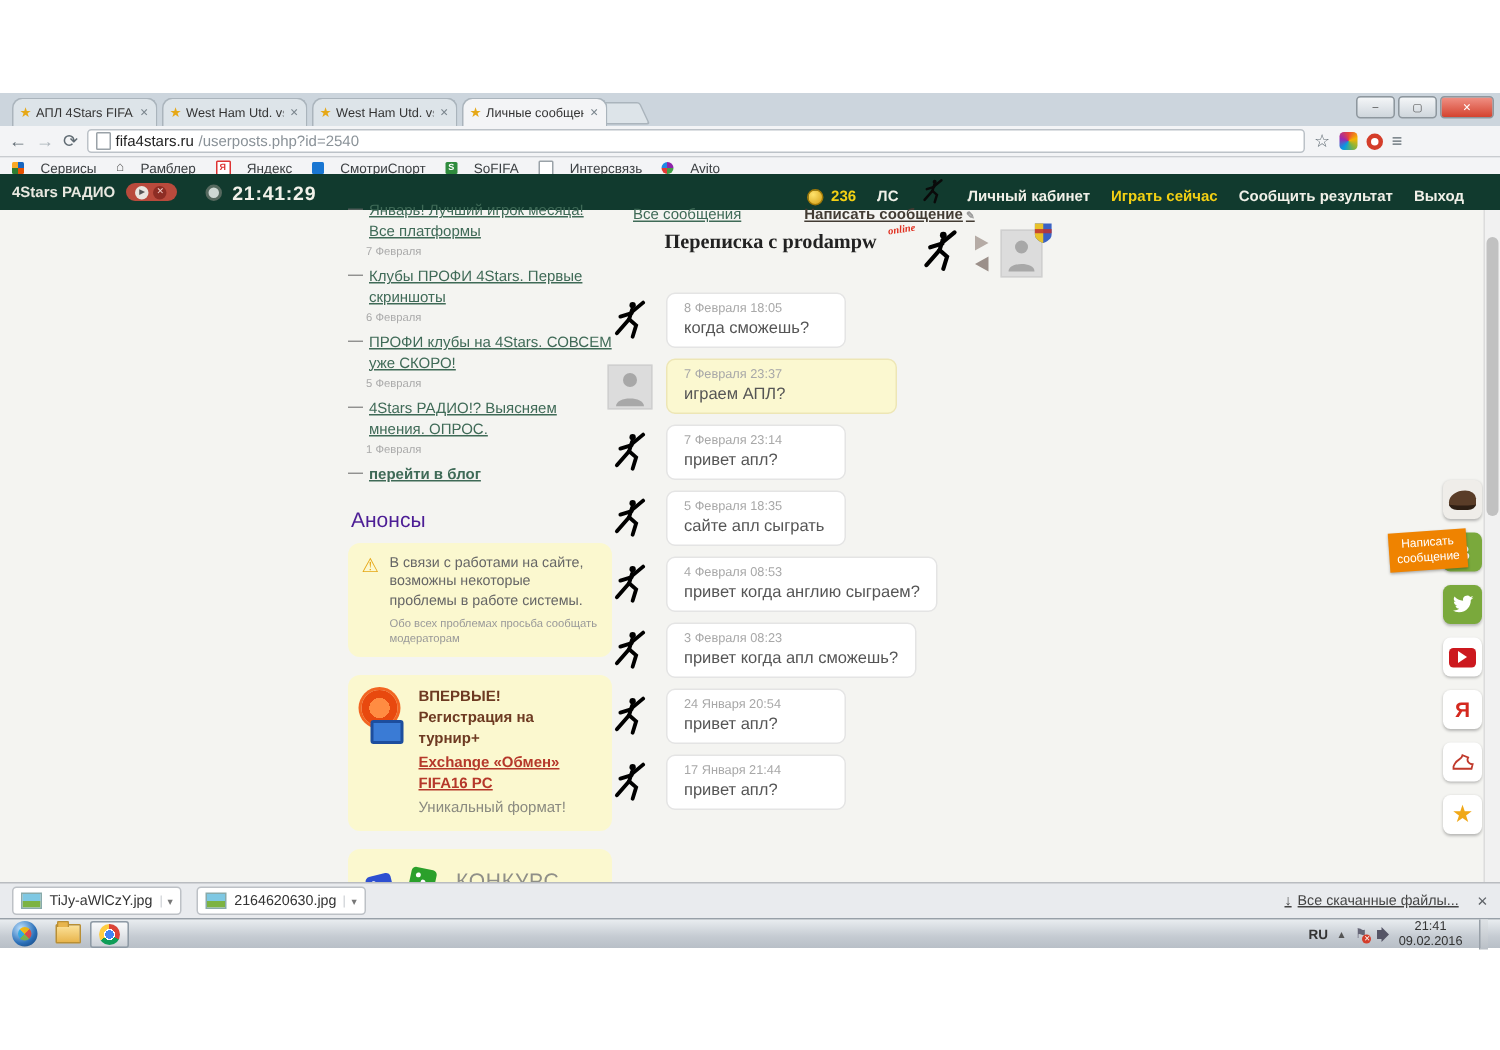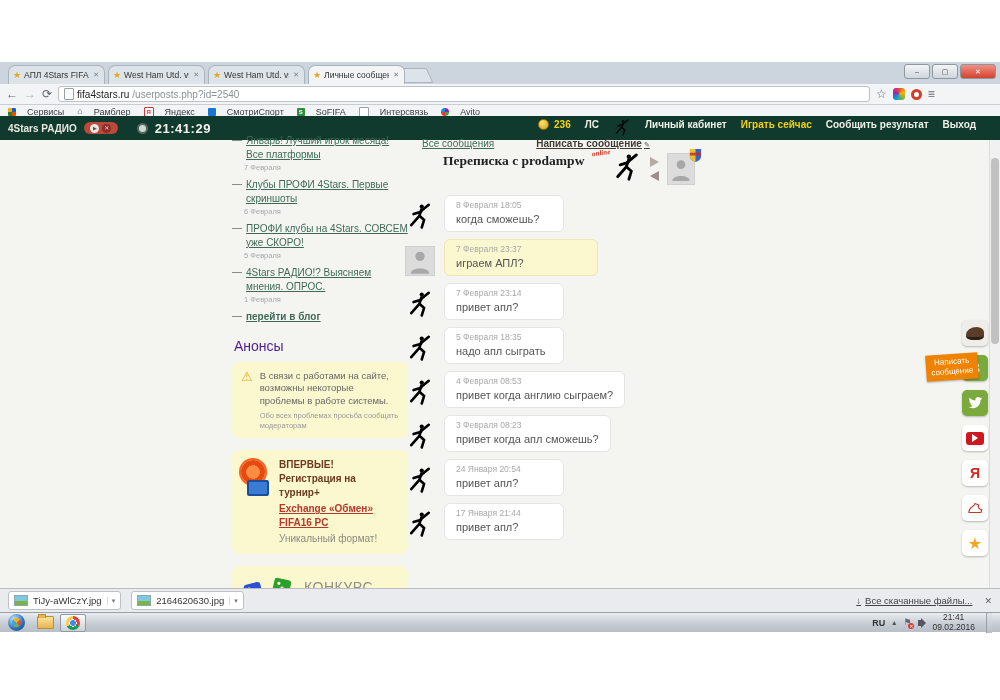--- a/index.html
+++ b/index.html
@@ -41,21 +41,21 @@
   
   .site{position:absolute;left:0;top:116px;width:1000px;height:472px;background:#f4f4f1;overflow:hidden;}
   .green-hdr{position:absolute;left:0;top:0;width:1000px;height:24px;background:#113a2e;display:flex;align-items:center;justify-content:space-between;padding:0 24px 0 8px;box-sizing:border-box;}
   .gh-left{display:flex;align-items:center;gap:7px;}
   .brand{color:#e8e8e0;font-size:10px;font-weight:bold;white-space:nowrap;}
   .radio-pill{width:34px;height:12px;background:#b94a3c;border-radius:7px;display:flex;align-items:center;justify-content:center;gap:3px;}
   .rp-play{width:9px;height:9px;border-radius:50%;background:#e9e5df;color:#555;font-size:5px;display:flex;align-items:center;justify-content:center;line-height:1;}
   .rp-x{width:9px;height:9px;border-radius:50%;background:#8d2d24;color:#f3cdc8;font-size:6px;display:flex;align-items:center;justify-content:center;line-height:1;}
   .clk{width:11px;height:11px;border-radius:50%;background:#cfd8d4;border:2px solid #56695f;box-sizing:border-box;margin-left:12px;}
   .clock-txt{color:#f2f2ea;font-size:13px;font-weight:bold;letter-spacing:.5px;}
-  .gh-right{display:flex;align-items:flex-start;gap:14px;}
+  .gh-right{display:flex;align-items:flex-end;gap:14px;}
   .coin{width:9px;height:9px;border-radius:50%;background:radial-gradient(circle at 35% 30%,#ffe36b,#d4a017);border:1px solid #a07908;}
   .coins{color:#f3d014;font-size:10px;font-weight:bold;margin-left:-9px;}
   .gh-link{color:#f0f0e8;font-size:10px;font-weight:bold;white-space:nowrap;}
   .gh-link.yellow{color:#f3d014;}
   .jm-mini svg{width:18px;height:18px;display:block;}
 
   
   .sidebar{position:absolute;left:232px;top:18px;width:176px;}
   .news-item{margin-bottom:6px;}
   .news-line{display:flex;gap:4px;}
@@ -93,21 +93,21 @@
   .online{position:absolute;right:-26px;top:-4px;font-size:7px;color:#e03020;font-style:italic;transform:rotate(-8deg);}
   .hdr-avatars{display:flex;align-items:flex-start;gap:8px;margin-left:18px;}
   .hdr-jm svg{width:30px;height:30px;display:block;}
   .arrows{display:flex;flex-direction:column;gap:4px;padding-top:4px;}
   .arr{width:0;height:0;border-style:solid;}
   .arr.right{border-width:5px 0 5px 9px;border-color:transparent transparent transparent #b5aba5;}
   .arr.left{border-width:5px 9px 5px 0;border-color:transparent #9b8f89 transparent transparent;}
   .hdr-photo{position:relative;width:26px;height:30px;background:#dcdcdc;border:1px solid #cfcfcf;}
   .hdr-photo svg{width:100%;height:100%;display:block;}
   .crest{position:absolute;right:-8px;top:-6px;}
-  .msg{display:flex;gap:9px;margin-bottom:7px;align-items:flex-end;}
+  .msg{display:flex;gap:9px;margin-bottom:7px;align-items:center;}
   .avatar{width:30px;height:30px;flex:none;display:flex;align-items:center;justify-content:center;}
   .avatar svg{width:28px;height:28px;display:block;}
   .avatar.photo{background:#dcdcdc;border:1px solid #cfcfcf;width:28px;height:28px;}
   .bubble{background:#fff;border:1px solid #e4e4e4;border-radius:6px;padding:4px 11px 6px;min-width:96px;width:fit-content;}
   .bubble.own{background:#fbf8d0;border-color:#ede6b5;min-width:130px;}
   .msg-date{font-size:8.5px;color:#a8a8a8;}
   .msg-text{font-size:11px;color:#555;margin-top:3px;white-space:nowrap;}
 
   
   .social-col{position:absolute;right:12px;top:204px;display:flex;flex-direction:column;gap:9px;align-items:center;}
@@ -465,21 +465,21 @@
                 <path d="M13.2 5.5 L11.5 11"></path>
                 <path d="M13.5 6.5 L19.5 1.5"></path>
                 <path d="M13 7.5 L6.5 9.5"></path>
                 <path d="M11.5 11 L4.5 19"></path>
                 <path d="M11.5 11 L15.5 14.5 L13.5 21"></path>
               </g>
             </svg>
           </span>
         <div class="bubble">
             <div class="msg-date">5 Февраля 18:35</div>
-            <div class="msg-text">надо апл сыграть</div>
+            <div class="msg-text">сайте апл сыграть</div>
           </div>
       </div>
       <div class="msg">
         <span class="avatar">
             <svg viewBox="0 0 24 24">
               <g stroke="#000" stroke-width="2.2" stroke-linecap="round" fill="none">
                 <circle cx="13.5" cy="3" r="1.8" fill="#000" stroke="none"></circle>
                 <path d="M13.2 5.5 L11.5 11"></path>
                 <path d="M13.5 6.5 L19.5 1.5"></path>
                 <path d="M13 7.5 L6.5 9.5"></path>

